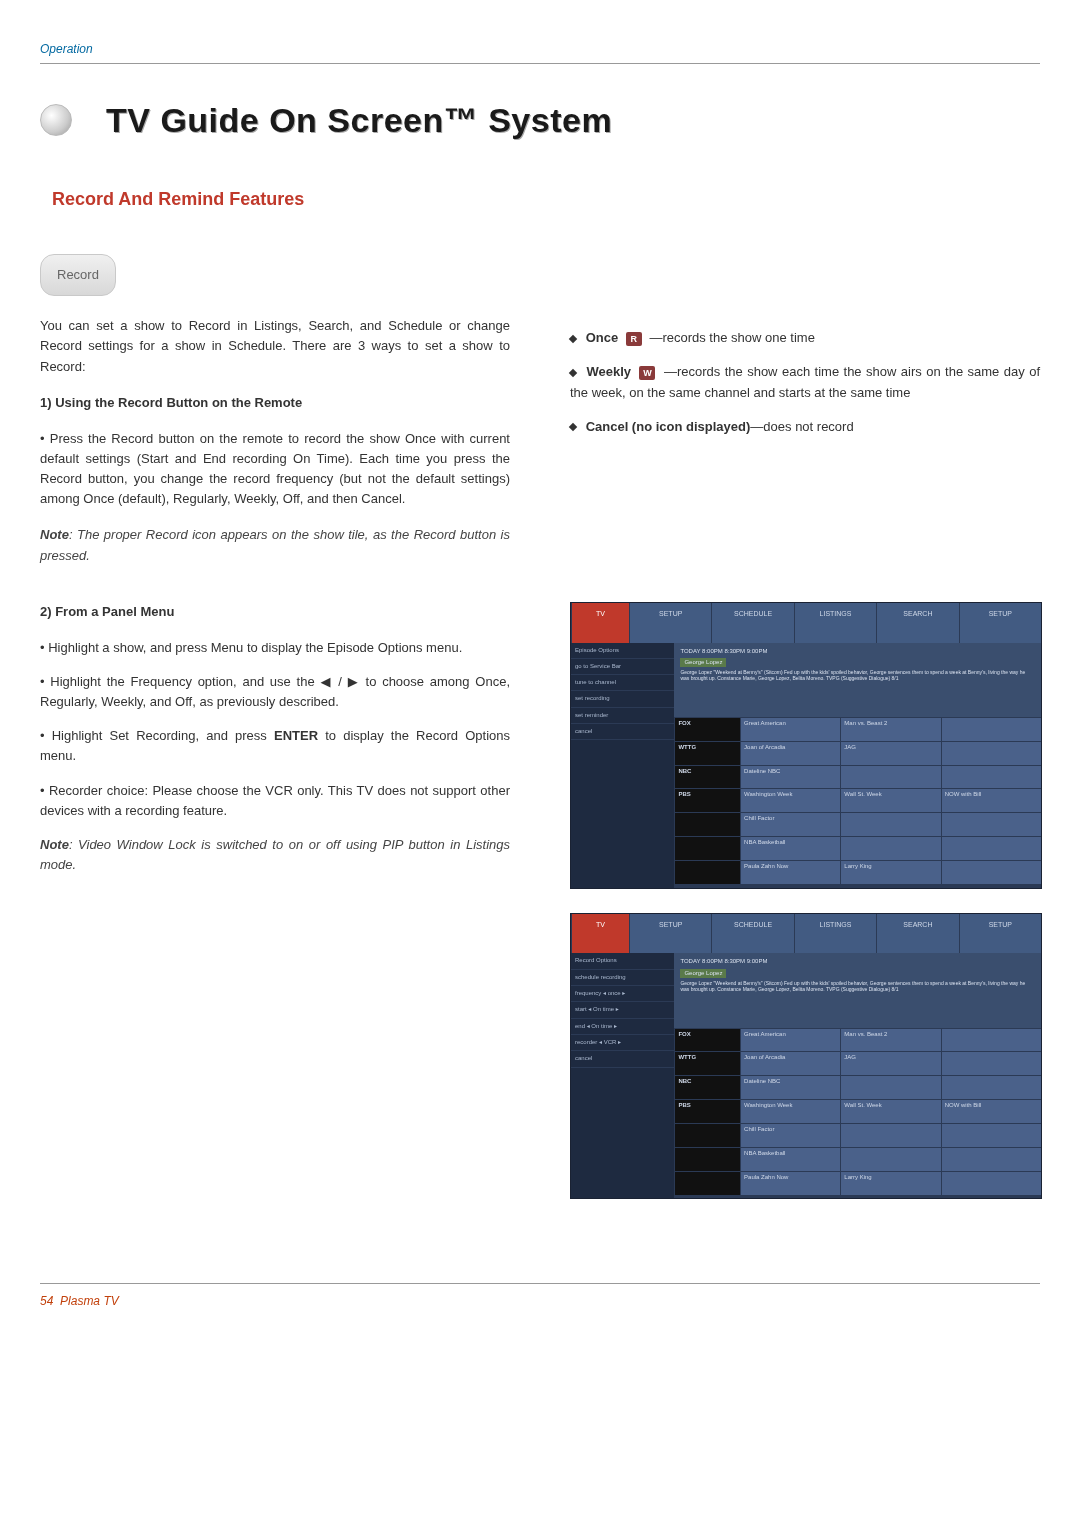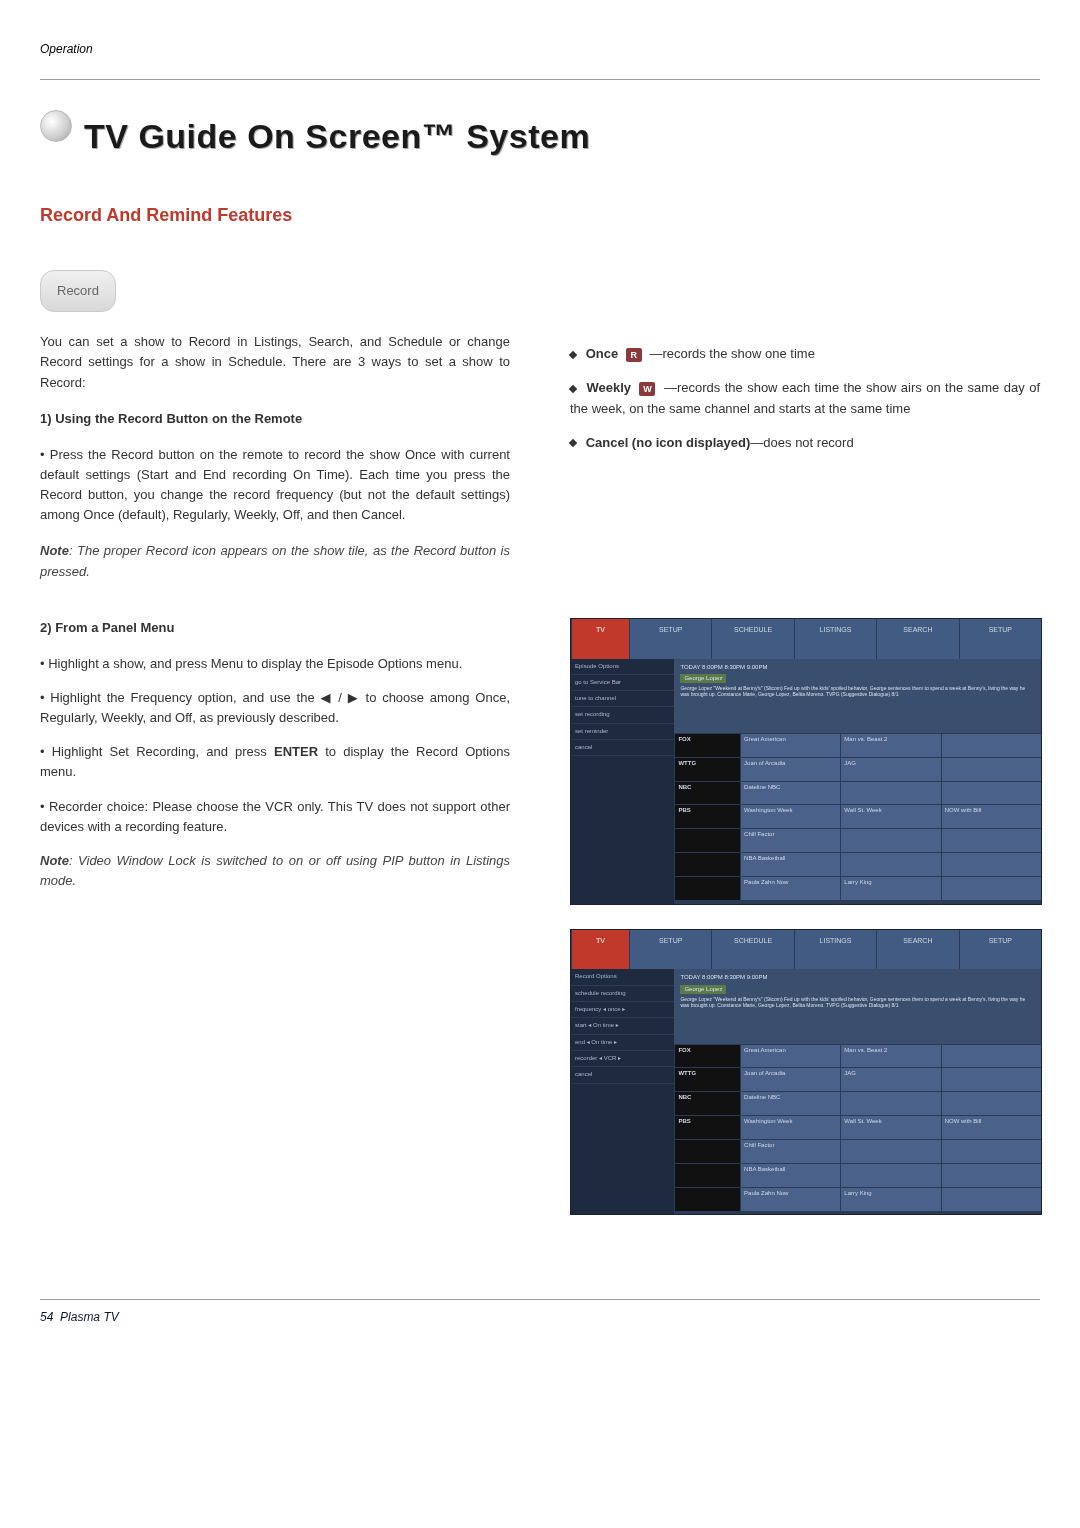--- a/index.html
+++ b/index.html
@@ -7,28 +7,28 @@
     margin: 0;
     padding: 40px 40px;
     background: #fff;
     color: #333;
     font-size: 13px;
     line-height: 1.55;
   }
   .header-section {
     font-style: italic;
     font-size: 12px;
-    color: #000000;
+    color: #0369a1;
     border-bottom: 1px solid #999;
-    padding-bottom: 20px;
+    padding-bottom: 4px;
   }
   .title-row {
     display: flex;
-    align-items: flex-start;
-    gap: 12px;
+    align-items: center;
+    gap: 34px;
     margin: 30px 0 40px 0;
   }
   .bullet-circle {
     width: 30px;
     height: 30px;
     border-radius: 50%;
     background: radial-gradient(circle at 35% 35%, #fff, #ccc 60%, #999 100%);
     border: 1px solid #bbb;
     flex-shrink: 0;
   }
@@ -36,21 +36,21 @@
     font-size: 34px;
     font-weight: 700;
     color: #1a1a1a;
     text-shadow: 1px 1px 0 #aaa;
     letter-spacing: 0.5px;
   }
   .subheading {
     font-size: 18px;
     font-weight: 700;
     color: #c0392b;
-    margin: 10px 0 40px 0;
+    margin: 10px 0 40px 12px;
   }
   .pill {
     display: inline-block;
     background: linear-gradient(#f0f0f0,#d8d8d8);
     border: 1px solid #c9c9c9;
     border-radius: 14px;
     font-size: 13px;
     color: #666;
     padding: 10px 16px;
     margin-bottom: 20px;
@@ -119,21 +119,21 @@
   .ss-row { display:flex; height:14%; }
   .ss-row div { border-top:1px solid #2b3a55; border-left:1px solid #2b3a55; font-size:6px; color:#cfd8e8; padding:1px 3px; overflow:hidden; white-space:nowrap;}
   .ss-ch { width:16%; background:#111; color:#fff; font-weight:700;}
   .ss-cell { flex:1; background:#4a618a; }
   .footer {
     border-top: 1px solid #999;
     margin-top: 60px;
     padding-top: 8px;
     font-style: italic;
     font-size: 12px;
-    color: #0f172a;
+    color: #c2410c;
   }
 </style>
 </head>
 <body>
 
 
 
 <div class="header-section">Operation</div>
 
 <div class="title-row">

